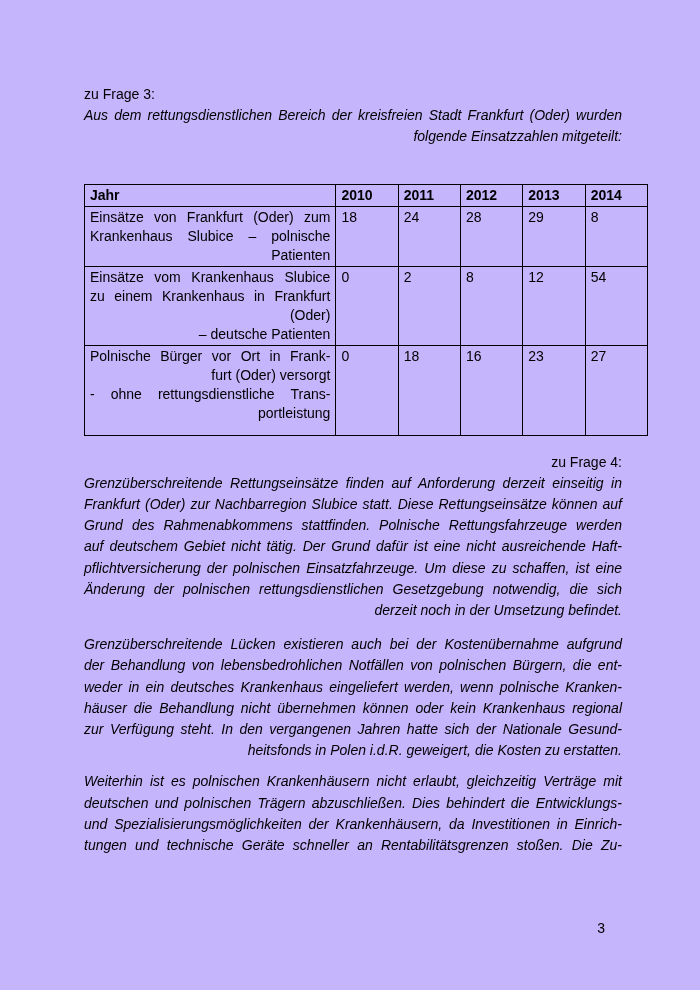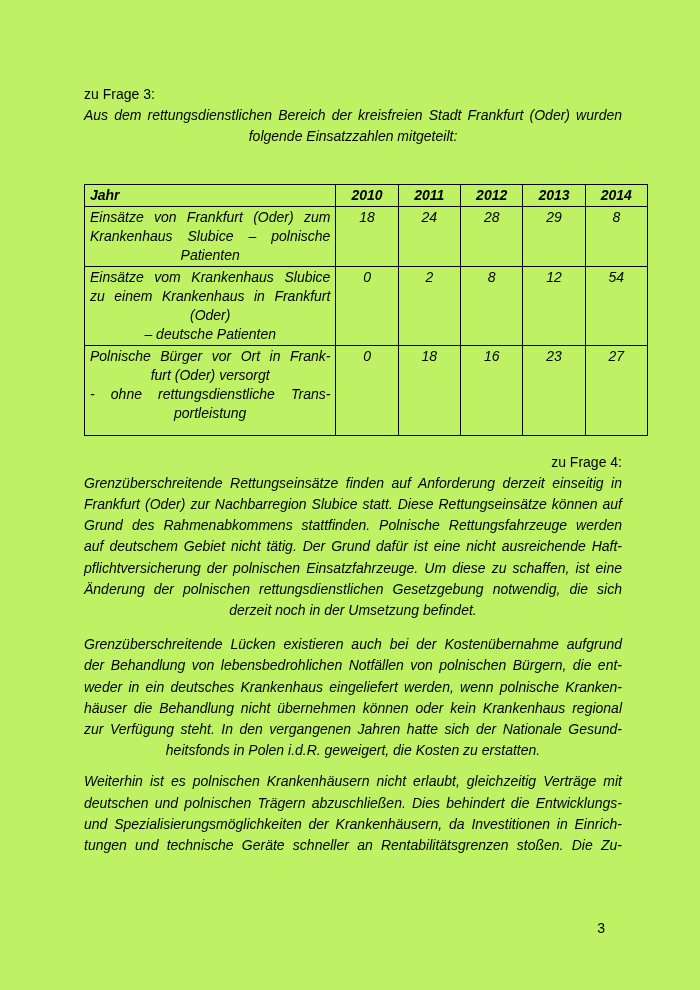--- a/index.html
+++ b/index.html
@@ -4,61 +4,60 @@
 <style>
   html, body {
     margin: 0;
     padding: 0;
     background: #ffffff;
   }
   .page {
     position: relative;
     width: 700px;
     height: 990px;
-    background: #bef264;
+    background: #c4b5fd;
     font-family: "Liberation Sans", "DejaVu Sans", sans-serif;
     font-size: 14px;
     color: #000000;
     overflow: hidden;
   }
   .content {
     position: absolute;
     left: 84px;
     top: 84px;
     width: 538px;
   }
   .para { line-height: 21.2px; font-style: italic; }
   .heading { line-height: 21.2px; }
-  .line { white-space: nowrap; text-align: center; }
+  .line { white-space: nowrap; text-align: right; }
   .line.jl {
     text-align: justify;
     text-align-last: justify;
     -moz-text-align-last: justify;
   }
   
   table.einsatz {
     border-collapse: collapse;
     table-layout: fixed;
     width: 564px;
     margin-top: 36px;
-    font-style: italic;
   }
   table.einsatz th, table.einsatz td {
     border: 1px solid #000000;
     vertical-align: top;
     padding: 1px 5px;
     line-height: 19px;
     font-size: 14px;
   }
   table.einsatz th {
     font-weight: bold;
     text-align: left;
   }
   table.einsatz th.num, table.einsatz td.num {
-    text-align: center;
+    text-align: left;
   }
   table.einsatz tr:last-child td { padding-bottom: 12px; }
   .label-cell .line { line-height: 19px; }
   
   .q4 { margin-top: 26px; }
   .h-zu4 { margin-top: 16px; text-align: right; }
   .p2 { margin-top: 13px; }
   .p3 { margin-top: 10px; }
   .page-number {
     position: absolute;

